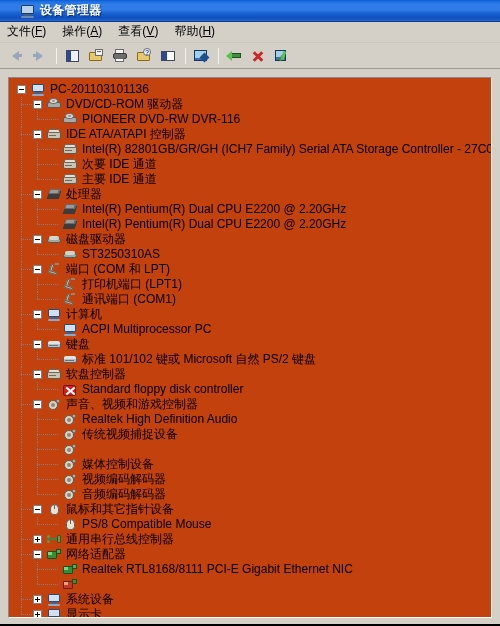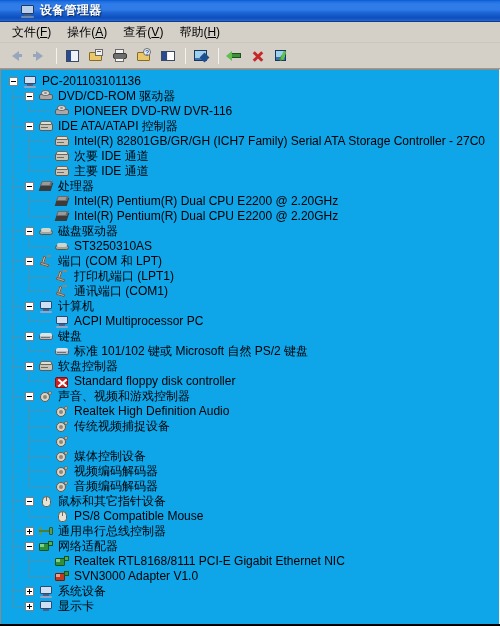--- a/index.html
+++ b/index.html
@@ -68,22 +68,21 @@
     text-shadow: 1px 1px 1px rgba(0,0,0,0.55);
     white-space: nowrap;
   }
 
   
   .menubar {
     height: 21px;
     flex: 0 0 21px;
     background: #d4d0c8;
     display: flex;
-    align-items: center;
-    padding-left: 5px;
+    align-items: flex-end;
     border-bottom: 1px solid #cac6be;
   }
   .menu-item {
     font-size: 12px;
     color: #000;
     padding: 2px 9px 2px 7px;
     white-space: nowrap;
     cursor: default;
   }
 
@@ -127,22 +126,22 @@
   }
   .at-l { left: 12px; }
   .at-r { left: 5px; }
 
   .ic { position: relative; width: 17px; height: 16px; }
   .ic .r { position: absolute; }
 
   
   .treepanel {
     flex: 1 1 auto;
-    margin: 0;
-    background: #0ea5e9;
+    margin: 8px;
+    background: #c2410c;
     border-top: 1px solid #8a8a8a;
     border-left: 1px solid #8a8a8a;
     border-right: 1px solid #ffffff;
     border-bottom: 1px solid #ffffff;
     overflow: hidden;
     position: relative;
     padding-top: 4px;
   }
 
   .row {
@@ -845,21 +844,20 @@
         <div class="indent" style="width: 53px;">
           <div class="vline" style="left: 12px;"></div>
           <div class="elbow-v" style="left: 28px;"></div>
           <div class="elbow" style="left: 28px; width: 21px;"></div>
         </div>
         <div class="icon-slot i-net-red">
           <div class="g g1"></div>
           <div class="g g2"></div>
           <div class="g g3"></div>
         </div>
-        <span class="label">SVN3000 Adapter V1.0</span>
       </div>
       <div class="row">
         <div class="indent" style="width: 37px;">
           <div class="elbow-v" style="left: 12px; height: 15px;"></div>
           <div class="elbow" style="left: 12px; width: 12px;"></div>
           <div class="expander plus" style="left: 24px;"></div>
         </div>
         <div class="icon-slot i-pc">
           <div class="g g1"></div>
           <div class="g g2"></div>

